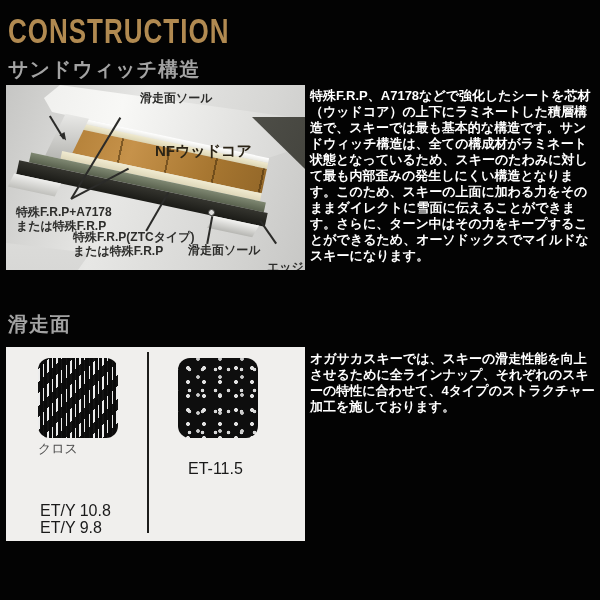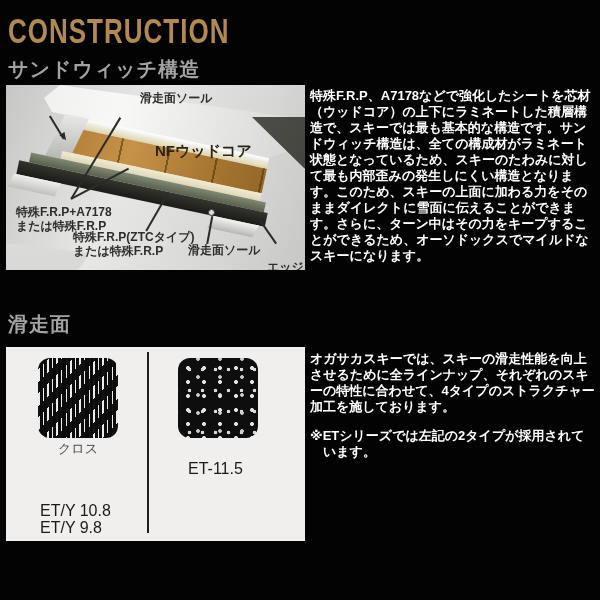--- a/index.html
+++ b/index.html
@@ -122,21 +122,21 @@
     left:172px;
     background-color:#0e0e0e;
     background-image:
       radial-gradient(circle,#e2e2e2 1.6px,transparent 2.3px),
       radial-gradient(circle,#cccccc 1.5px,transparent 2.2px),
       radial-gradient(circle,#d8d8d8 1.4px,transparent 2.1px);
     background-size:16px 14px,22px 18px,13px 21px;
     background-position:2px 3px,9px 10px,5px 1px;
   }
   .swatch-label{
-    top:93px;color:#4f4f4f;font-size:13px;text-align:center;white-space:nowrap;
+    top:93px;color:#4f4f4f;font-size:13px;white-space:nowrap;
   }
   .swatch-label-cross{left:32px;width:80px;}
   .swatch-label-sanding{left:176px;width:90px;}
   .model-list{
     color:#1a1a1a;font-size:16px;line-height:16.5px;white-space:nowrap;
   }
   .models-cross{left:34px;top:114px;}
   .models-cross-y{left:34px;top:156px;}
   .models-sanding{left:182px;top:114px;}
 </style>
@@ -202,14 +202,13 @@
   </div>
 
   <div class="abs swatch swatch-sanding"></div>
   <div class="abs model-list models-sanding">
     <div>ET-11.5</div>
   </div>
 </div>
 
 <div class="abs desc-text desc-base">
   <div>オガサカスキーでは、スキーの滑走性能を向上させるために全ラインナップ、それぞれのスキーの特性に合わせて、4タイプのストラクチャー加工を施しております。</div>
-  <div class="desc-note">※ETシリーズでは左記の2タイプが採用されています。</div>
 </div>
 
 </body></html>

